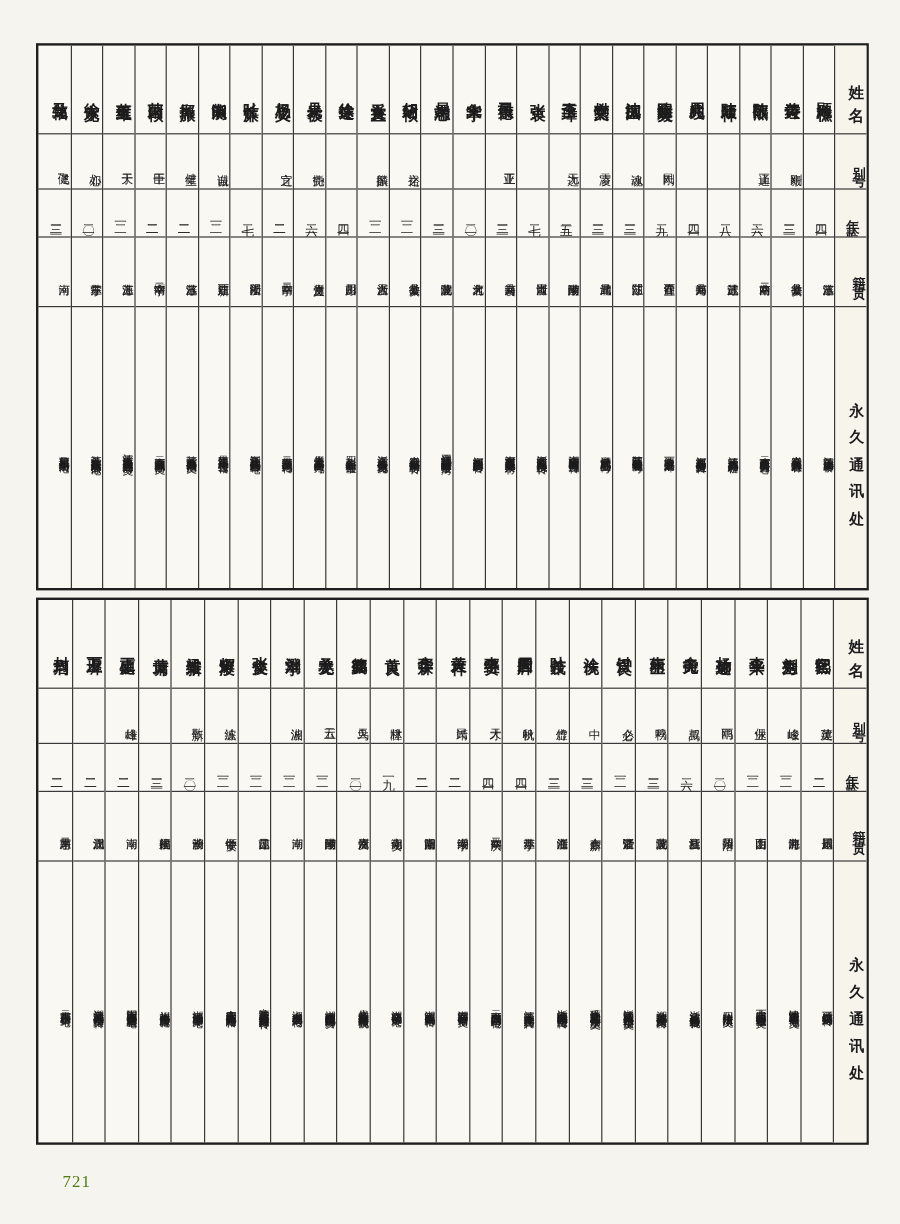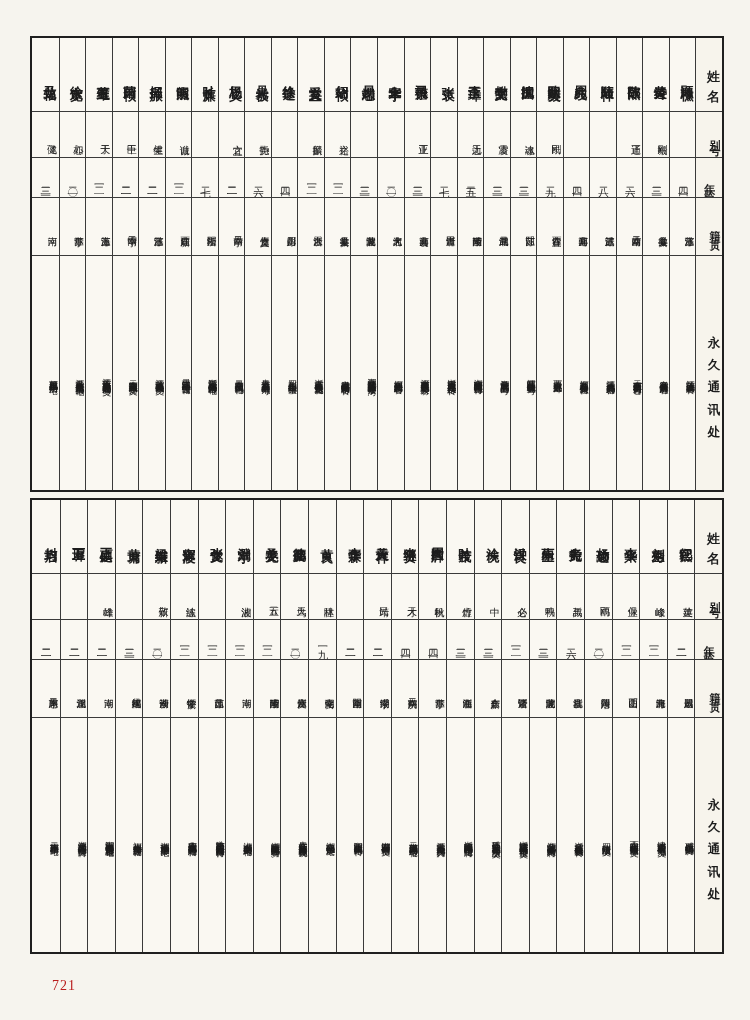--- a/index.html
+++ b/index.html
@@ -52,21 +52,21 @@
   .header-col .cell{font-weight:bold;}
   .header-col .c-name{letter-spacing:1.5em;padding-top:10px;}
   .header-col .c-alias,.header-col .c-age{font-size:11px;letter-spacing:0.6em;padding-top:6px;}
   .header-col .c-origin{font-size:11px;letter-spacing:0.9em;padding-top:8px;}
   .header-col .c-addr{font-size:12.5px;line-height:normal;letter-spacing:1.8em;padding-top:16px;}
   .page-number{
     position:absolute;
     left:52px;bottom:26px;
     font-size:14px;
     letter-spacing:1px;
-    color:#b91c1c;
+    color:#4d7c0f;
   }
 </style>
 </head>
 <body>
 
 <div class="page">
   <div id="table-top" class="dtable" style="grid-template-columns: repeat(26, 1fr);">
       <div class="col header-col">
         <div class="cell c-name">姓名</div>
         <div class="cell c-alias">别号</div>

